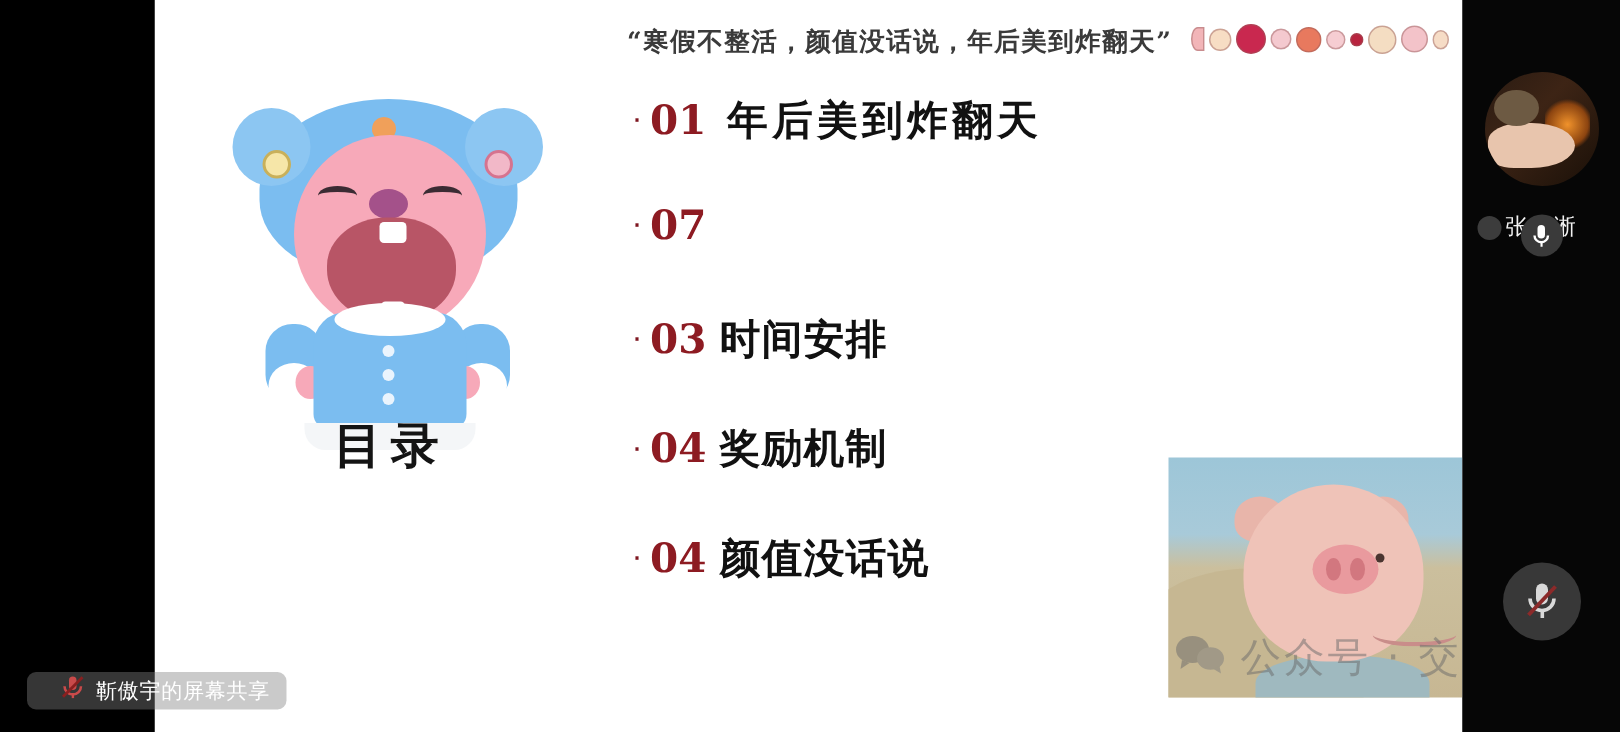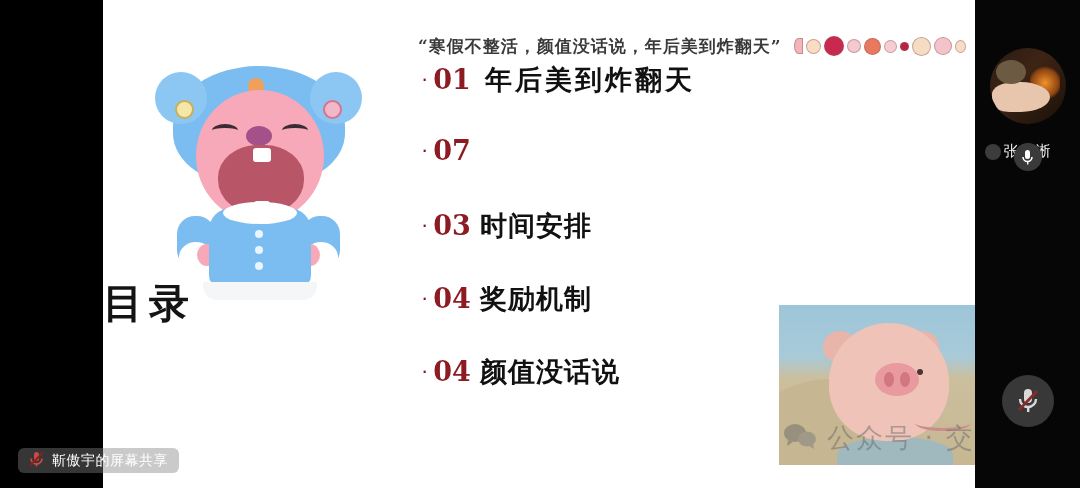--- a/index.html
+++ b/index.html
@@ -87,28 +87,28 @@
   .m-mitt {
     position:absolute; bottom:2px; width:20px; height:22px;
     background:#f7a9b9; border-radius:50%;
   }
   .m-foot {
     position:absolute; left:52px; top:224px; width:114px; height:18px;
     background:#f4f6f8; border-radius:0 0 14px 14px;
   }
   .mulu {
     position:absolute; left:0; top:276px; width:315px;
-    text-align:left; font-family:"DejaVu Sans", sans-serif;
-    font-size:40px; font-weight:700; color:#141414; letter-spacing:6px;
+    text-align:center; font-family:"DejaVu Sans", sans-serif;
+    font-size:32px; font-weight:700; color:#141414; letter-spacing:6px;
   }
 
   
   .headline {
     position:absolute; left:315px; top:16px; width:555px; height:36px;
-    display:flex; align-items:center; gap:6px;margin-top:12px;
+    display:flex; align-items:flex-start; gap:6px;
   }
   .headline-text {
     font-family:"DejaVu Serif", serif; font-size:17px; font-weight:700;
     color:#3a3a3a; white-space:nowrap; letter-spacing:1px;
   }
   .petals { display:flex; align-items:center; gap:3px; margin-left:6px; }
   .petal { display:block; }
 
   
   .toc { position:absolute; left:318px; top:62px; width:520px; }
@@ -216,21 +216,21 @@
     position:absolute; left:50%; transform:translateX(-50%);
     top:375px; width:52px; height:52px; border-radius:50%;
     background:rgba(70,70,70,.78);
     display:flex; align-items:center; justify-content:center; z-index:9;
   }
 
   
   .share-pill {
     position:absolute; left:18px; top:448px; height:25px; z-index:10;
     display:flex; align-items:center; gap:7px;
-    padding:0 11px 0 10px; border-radius:6px;
+    padding:0 11px 0 22px; border-radius:6px;
     background:rgba(128,128,128,.42);
   }
   .share-text {
     font-family:"DejaVu Sans", sans-serif; font-size:14px; color:#ffffff;
     white-space:nowrap; letter-spacing:.5px;
   }
 </style>
 </head>
 <body>
 

